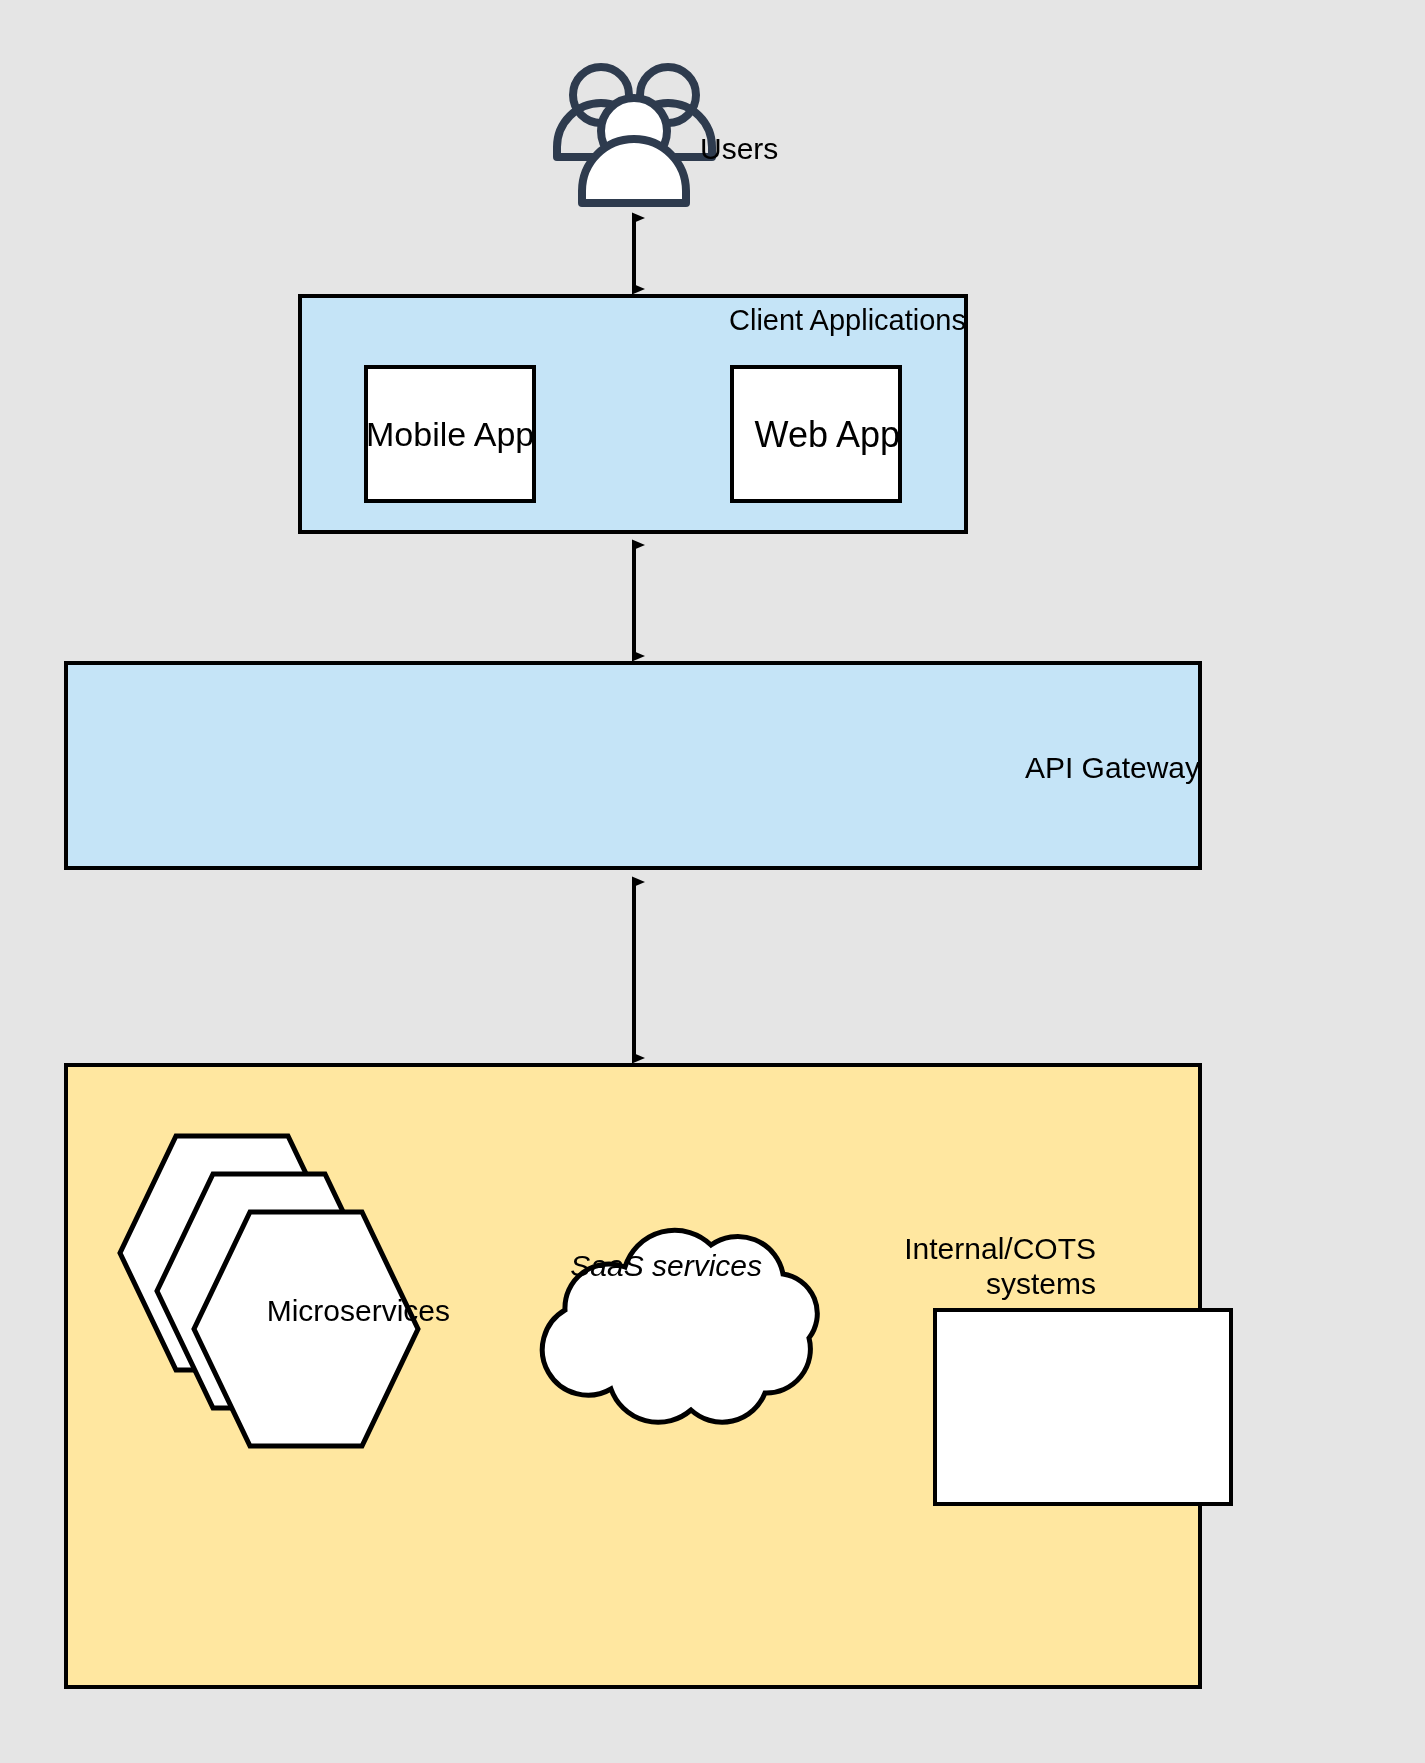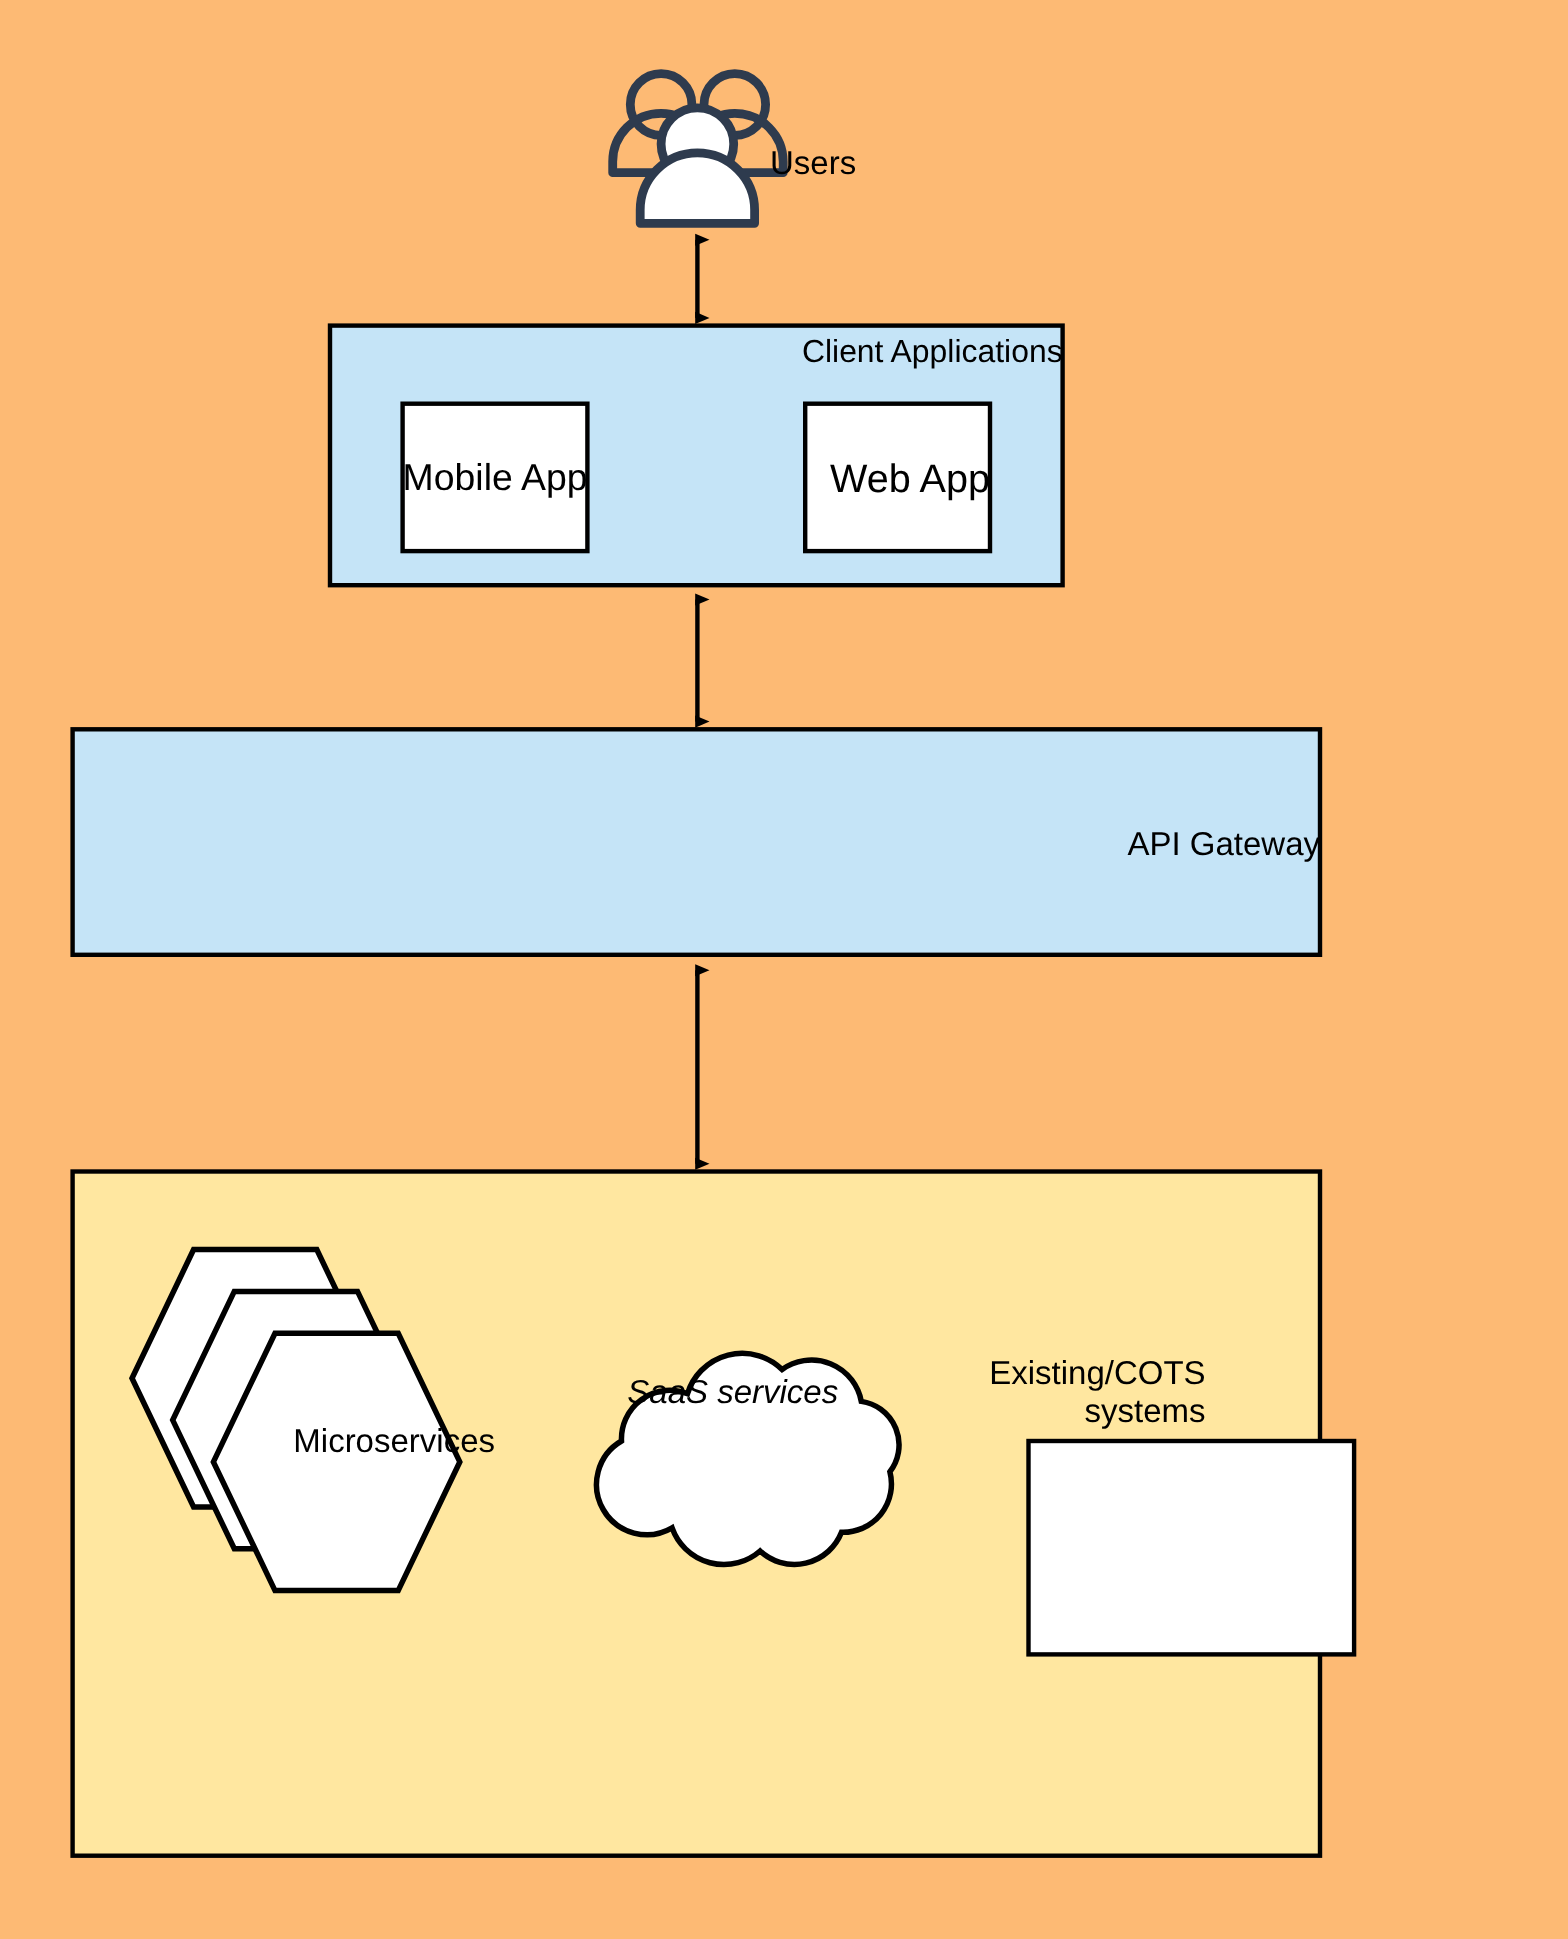--- a/index.html
+++ b/index.html
@@ -8,21 +8,21 @@
     background: #ffffff;
   }
   body {
     font-family: "Liberation Sans", sans-serif;
     color: #000000;
   }
   #canvas {
     position: relative;
     width: 1425px;
     height: 1763px;
-    background: #fdba74;
+    background: #e5e5e5;
     overflow: hidden;
   }
   .svg-layer {
     position: absolute;
     left: 0;
     top: 0;
     width: 1425px;
     height: 1763px;
   }
   .label {
@@ -165,16 +165,16 @@
   <div class="label label-mobile-app">Mobile App</div>
 
   <div class="label label-web-app">Web App</div>
 
   <div class="label label-microservices">Microservices</div>
 
   <div class="label label-api-gateway">API Gateway</div>
 
   <div class="label label-saas">SaaS services</div>
 
-  <div class="label label-cots"><span>Existing/COTS</span><br><span>systems</span></div>
+  <div class="label label-cots"><span>Internal/COTS</span><br><span>systems</span></div>
 
 
 </div>
 
 </body></html>

